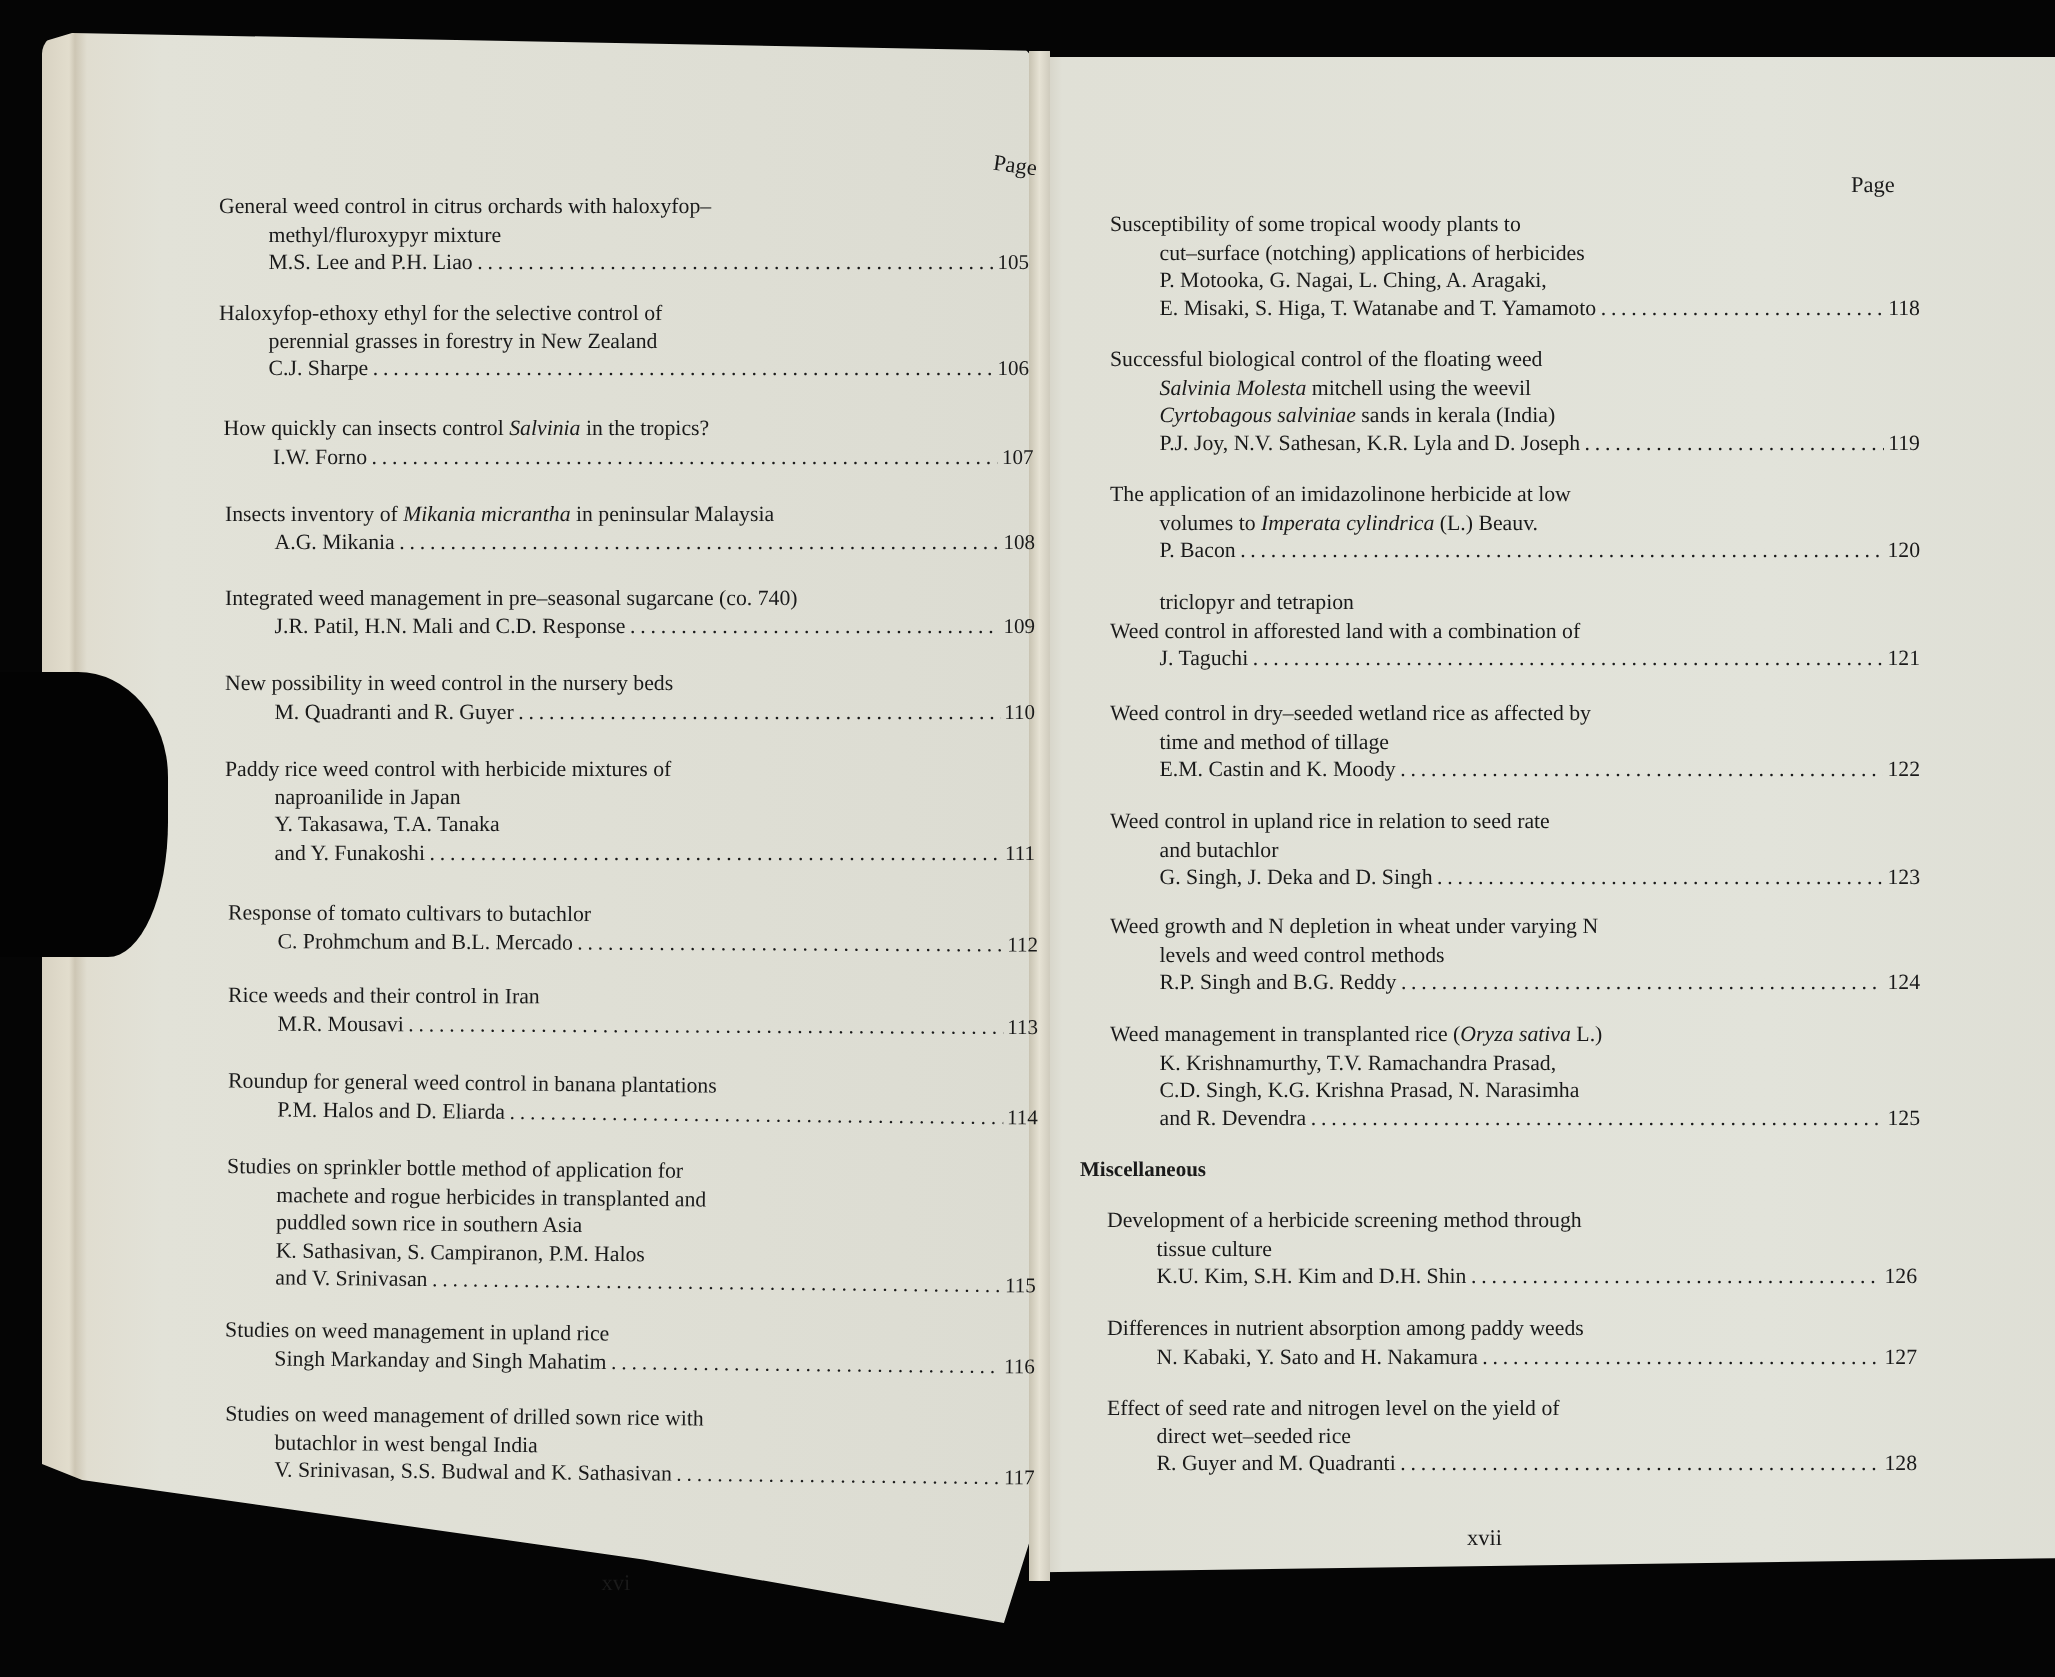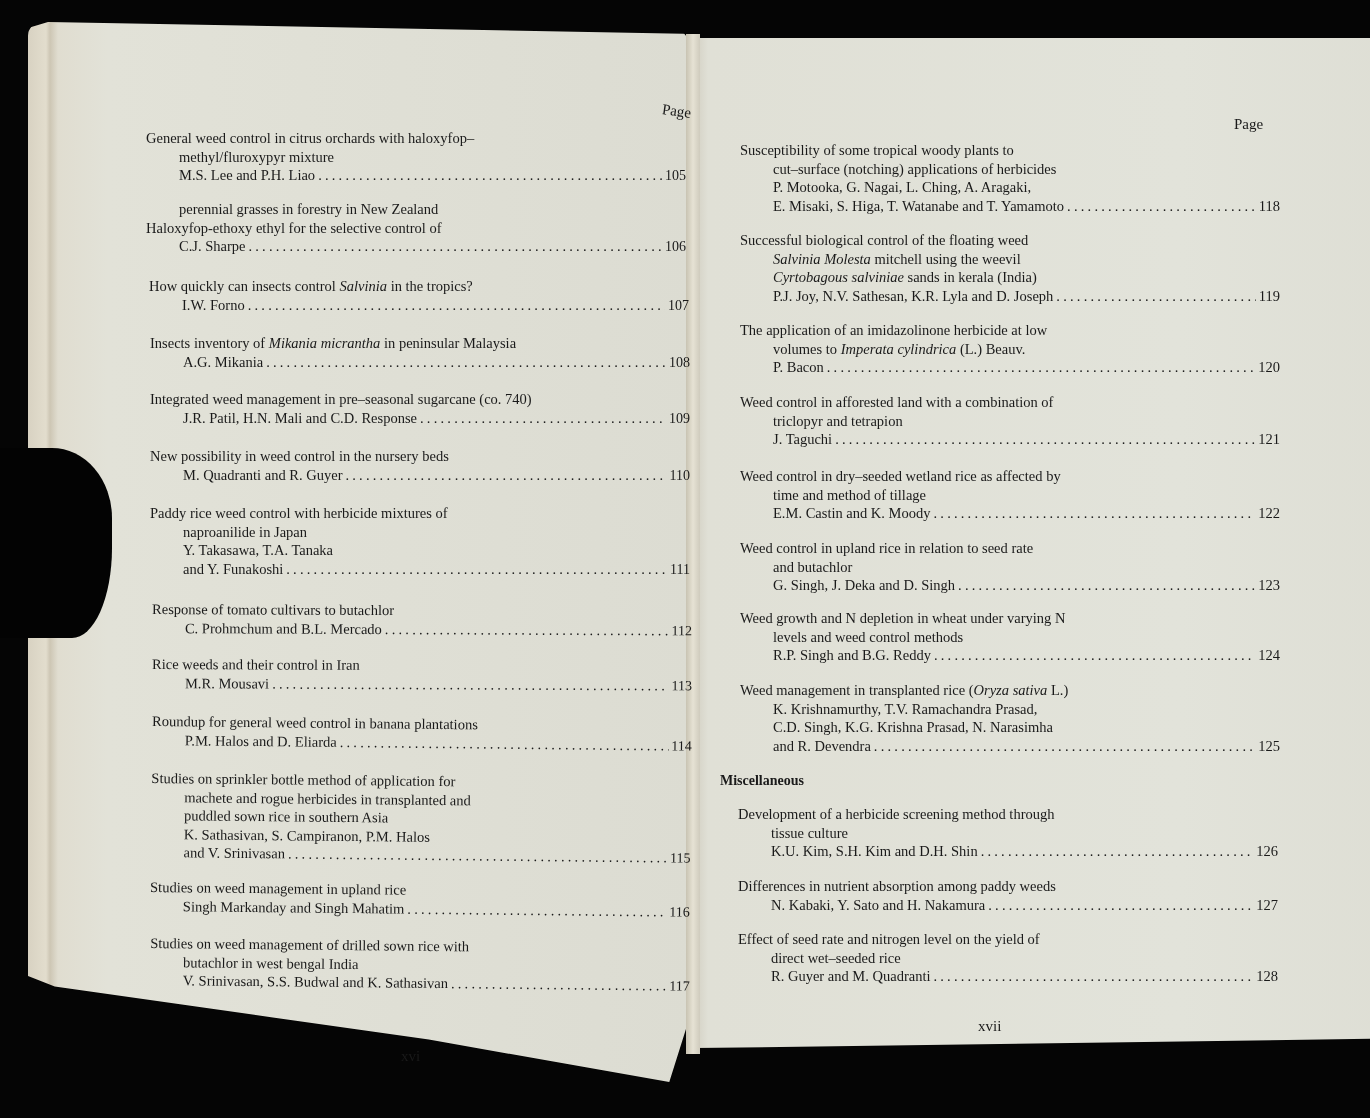--- a/index.html
+++ b/index.html
@@ -69,22 +69,22 @@
     <span class="line">General weed control in citrus orchards with haloxyfop–</span>
     <span class="line indent">methyl/fluroxypyr mixture</span>
     <div class="leader-row indent">
       <span class="authors">M.S. Lee and P.H. Liao</span>
       <span class="dots">....................................................................................................</span>
       <span class="pg">105</span>
     </div>
   </div>
 
   <div class="entry" style="top:200px;">
+    <span class="line">Haloxyfop-ethoxy ethyl for the selective control of</span>
     <span class="line indent">perennial grasses in forestry in New Zealand</span>
-    <span class="line">Haloxyfop-ethoxy ethyl for the selective control of</span>
     <div class="leader-row indent">
       <span class="authors">C.J. Sharpe</span>
       <span class="dots">....................................................................................................</span>
       <span class="pg">106</span>
     </div>
   </div>
 
   <div class="entry" style="top:277px;left:149px;">
     <span class="line">How quickly can insects control <i>Salvinia</i> in the tropics?</span>
     <div class="leader-row indent">
@@ -222,22 +222,22 @@
     <span class="line">The application of an imidazolinone herbicide at low</span>
     <span class="line indent">volumes to <i>Imperata cylindrica</i> (L.) Beauv.</span>
     <div class="leader-row indent">
       <span class="authors">P. Bacon</span>
       <span class="dots">....................................................................................................</span>
       <span class="pg">120</span>
     </div>
   </div>
 
   <div class="entry" style="top:393px;">
+    <span class="line indent">triclopyr and tetrapion</span>
     <span class="line">Weed control in afforested land with a combination of</span>
-    <span class="line indent">triclopyr and tetrapion</span>
     <div class="leader-row indent">
       <span class="authors">J. Taguchi</span>
       <span class="dots">....................................................................................................</span>
       <span class="pg">121</span>
     </div>
   </div>
 
   <div class="entry" style="top:467px;">
     <span class="line">Weed control in dry–seeded wetland rice as affected by</span>
     <span class="line indent">time and method of tillage</span>

